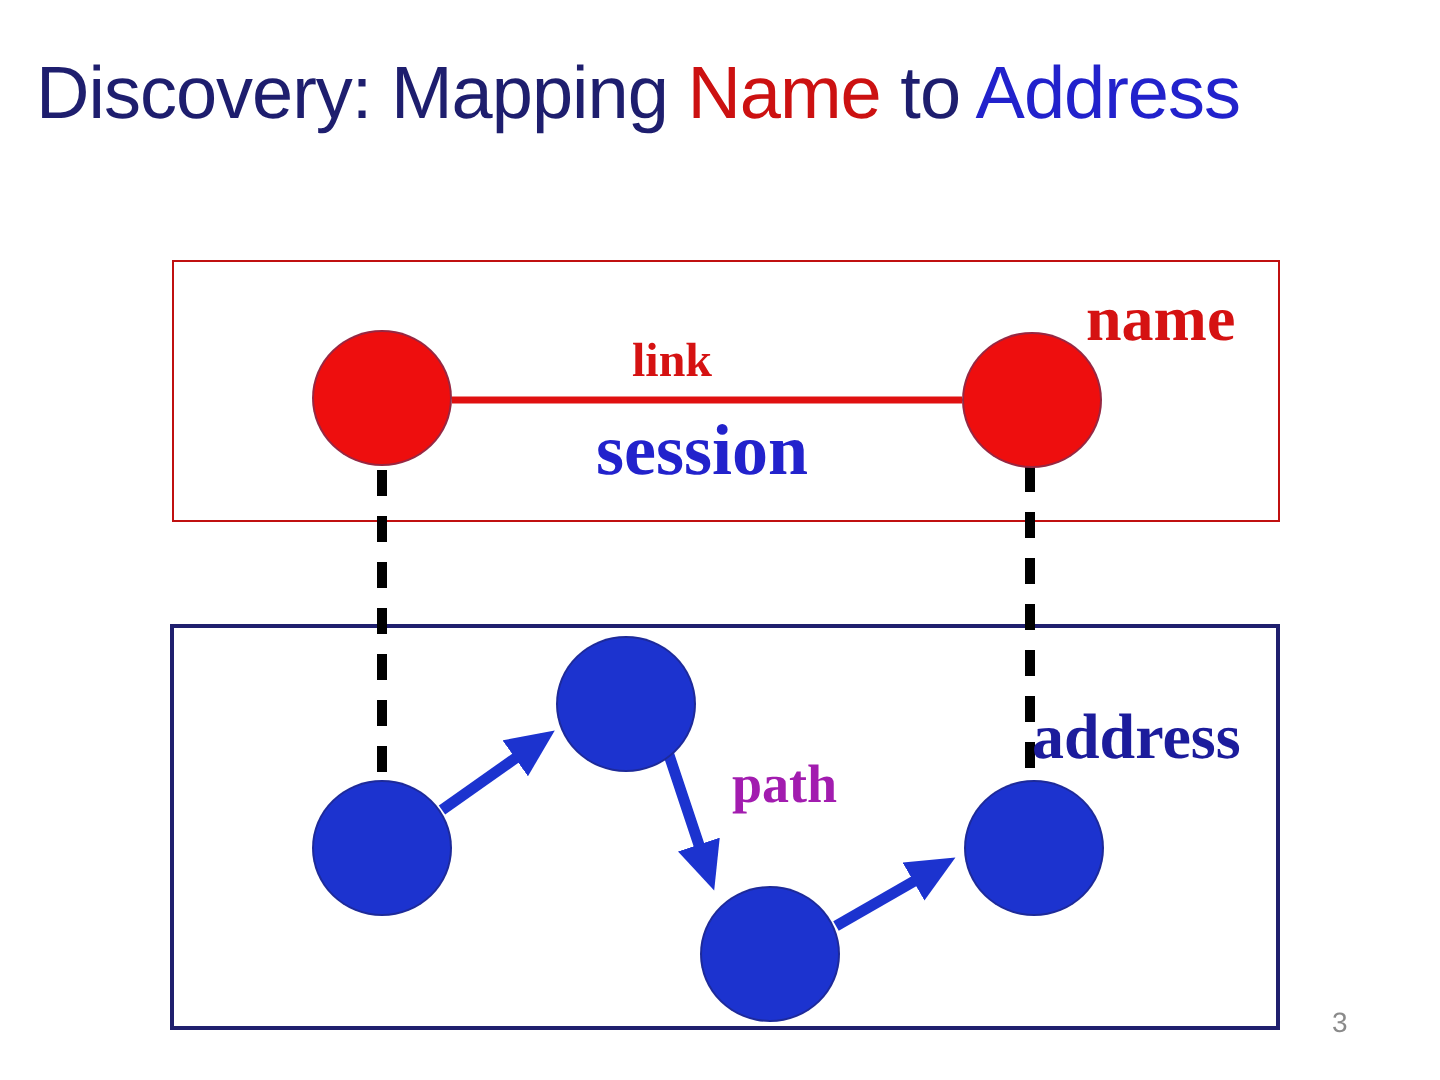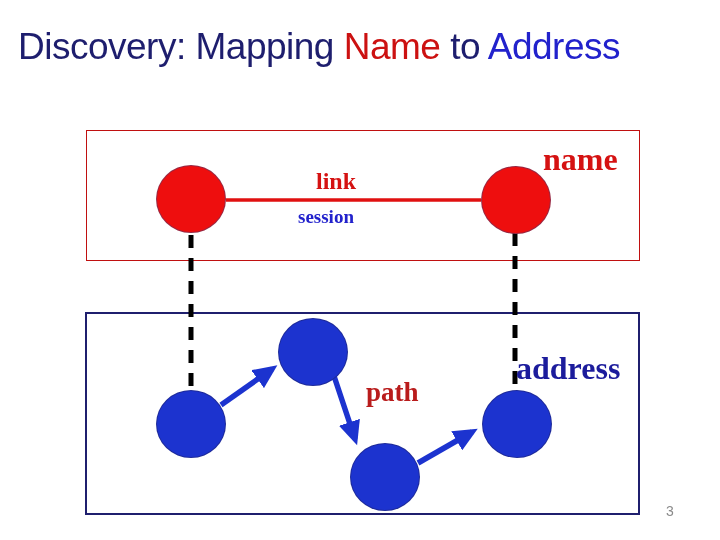--- a/index.html
+++ b/index.html
@@ -57,23 +57,23 @@
 
   
   .lbl {
     position: absolute;
     font-family: "Liberation Serif", serif;
     font-weight: bold;
     white-space: nowrap;
     line-height: 1;
   }
   .lbl-link    { left: 316px; top: 169px; font-size: 24px; color: #D51212; }
-  .lbl-session { left: 298px; top: 207px; font-size: 19px; color: #2222CC; }
+  .lbl-session { left: 298px; top: 207px; font-size: 36px; color: #2222CC; }
   .lbl-name    { left: 543px; top: 143px; font-size: 32px; color: #D51212; }
-  .lbl-path    { left: 366px; top: 379px; font-size: 27px; color: #b91c1c; }
+  .lbl-path    { left: 366px; top: 379px; font-size: 27px; color: #a21caf; }
   .lbl-address { left: 516px; top: 352px; font-size: 32px; color: #1C1C9C; }
 
   
   .node {
     position: absolute;
     width: 70px;
     height: 68px;
     border-radius: 50%;
     box-sizing: border-box;
   }

